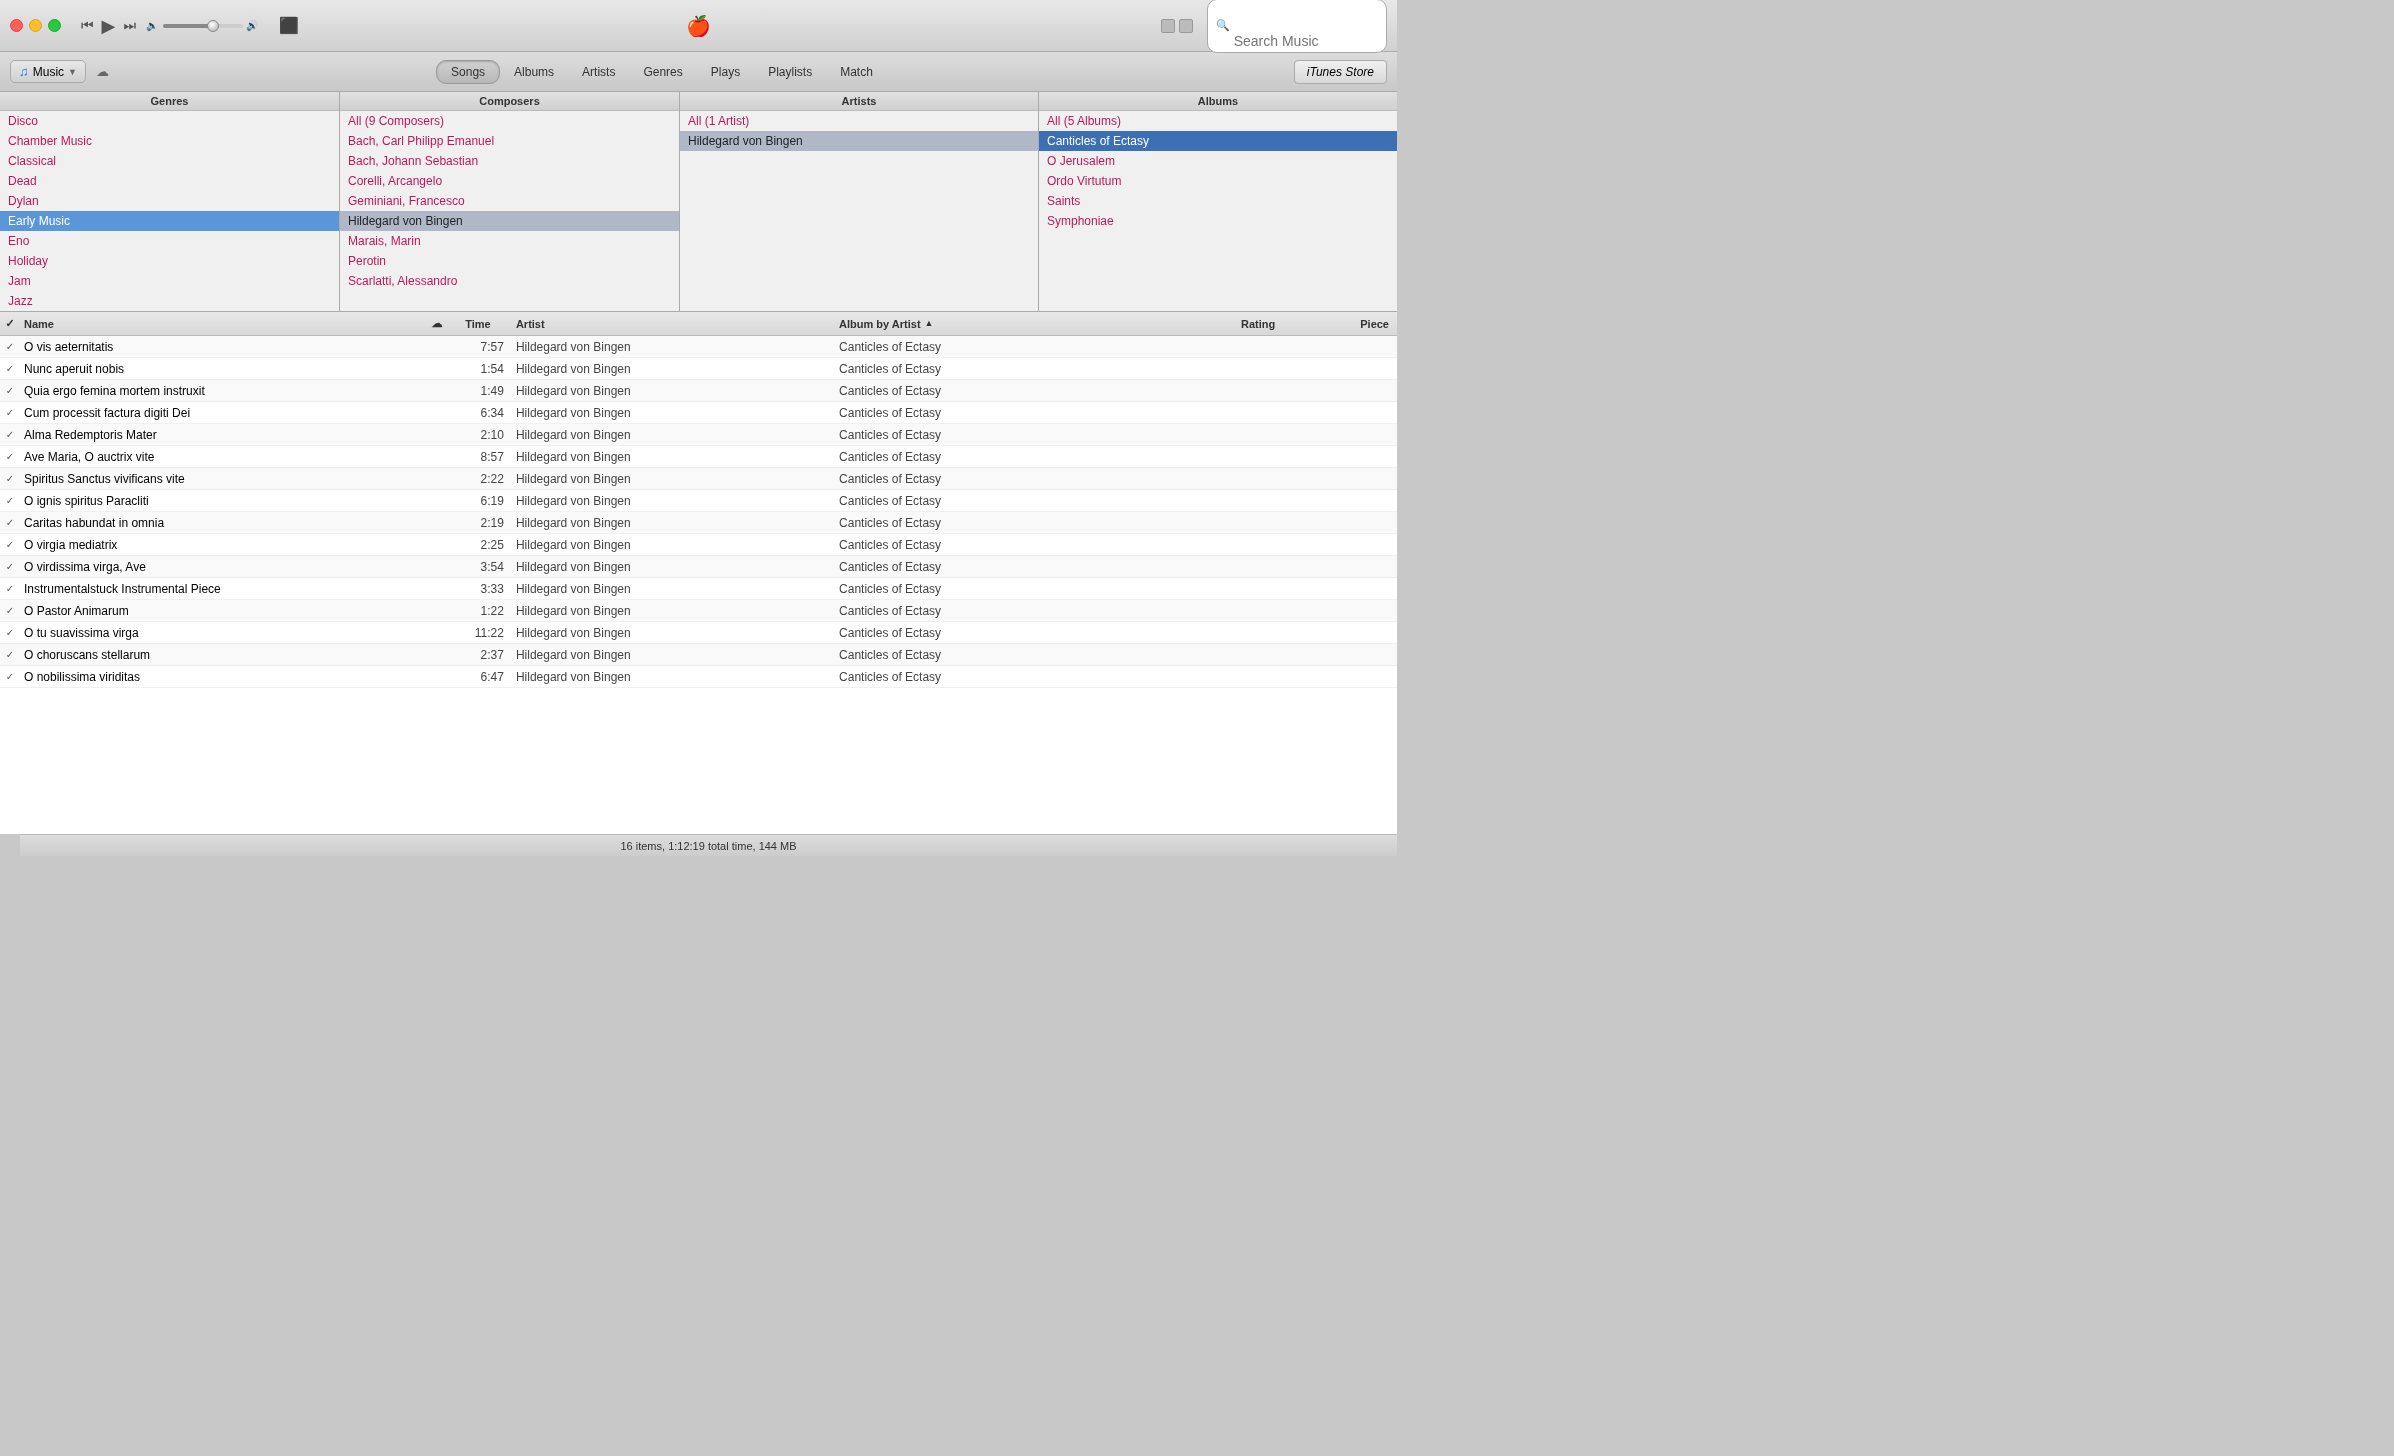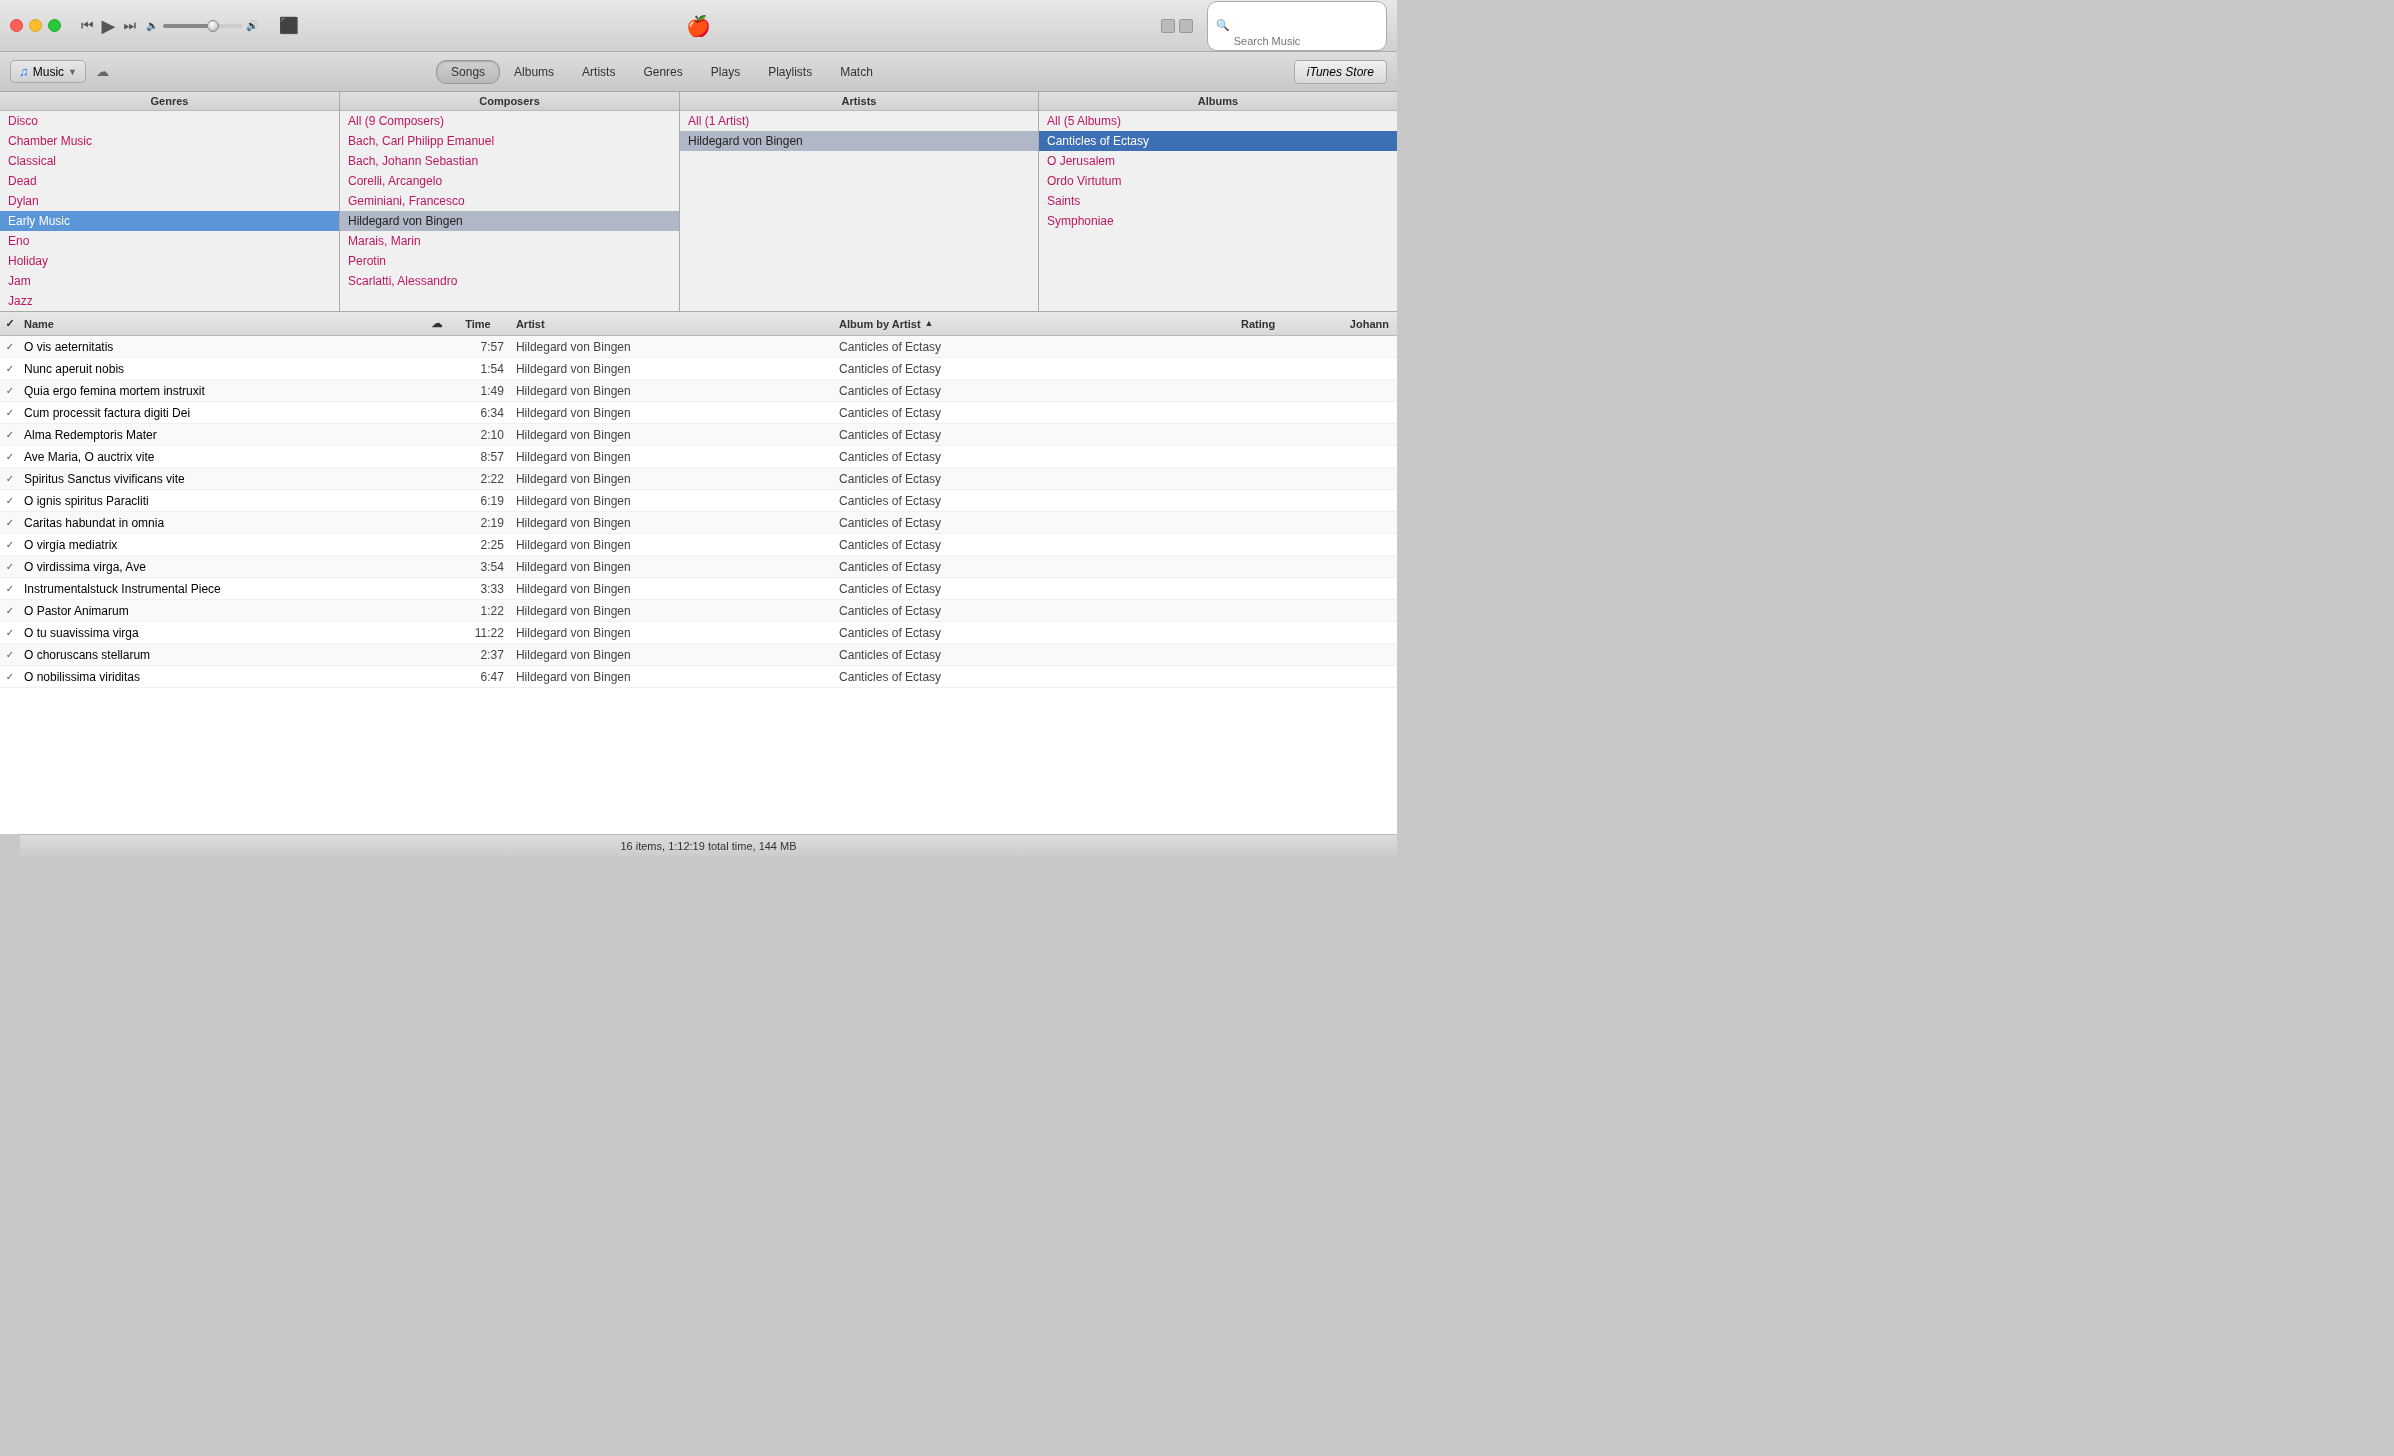--- a/index.html
+++ b/index.html
@@ -107,21 +107,21 @@
       background: white;
       border: 1px solid #aaa;
       border-radius: 10px;
       padding: 3px 8px;
       width: 180px;
       margin-left: 4px;
     }
     .search-box input {
       border: none;
       outline: none;
-      font-size: 11px;
+      font-size: 14px;
       width: 100%;
       background: transparent;
       margin-top: 30px;
     }
     .search-icon-char {
       color: #888;
       font-size: 11px;
       margin-right: 4px;
     }
 
@@ -444,21 +444,21 @@
     <div class="track-list-header">
       <div class="th-check">✓</div>
       <div class="th-name">Name</div>
       <div class="th-cloud">☁</div>
       <div class="th-time">Time</div>
       <div class="th-artist">Artist</div>
       <div class="th-album">
         Album by Artist <span class="sort-arrow">▲</span>
       </div>
       <div class="th-rating">Rating</div>
-      <div class="th-plays">Johann</div>
+      <div class="th-plays">Piece</div>
     </div>
     <div class="track-list" id="track-list-body">
     <div class="track-row">
       <div class="td-check">✓</div>
       <div class="td-name">O vis aeternitatis</div>
       <div class="td-cloud"></div>
       <div class="td-time">7:57</div>
       <div class="td-artist">Hildegard von Bingen</div>
       <div class="td-album">Canticles of Ectasy</div>
       <div class="td-rating"></div>

